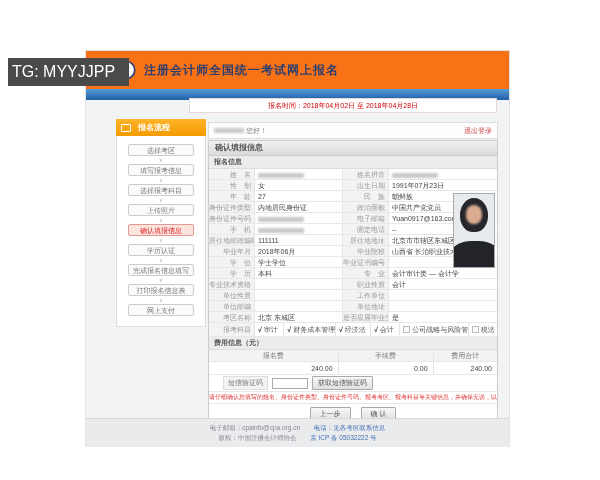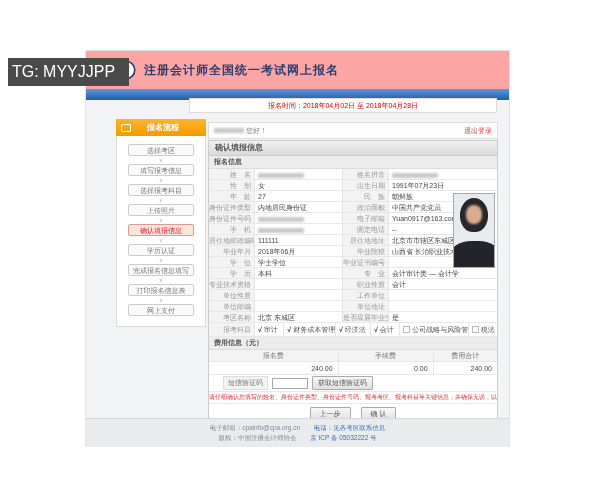--- a/index.html
+++ b/index.html
@@ -4,31 +4,31 @@
 <style>
   html,body{margin:0;padding:0;}
   .canvas{position:relative;width:600px;height:480px;background:#fff;overflow:hidden;
           font-family:"Liberation Sans","DejaVu Sans",sans-serif;}
   .tg{position:absolute;left:8px;top:10px;height:28px;background:#4a4a4a;color:#fff;
       font-size:16px;line-height:28px;padding:0 14px 0 4px;margin-top:48px;}
   .wm{position:absolute;left:398px;top:444px;width:202px;height:30px;background:#595959;
       color:#fff;font-size:15px;text-align:center;line-height:30px;}
   .page{position:absolute;left:85px;top:50px;width:425px;height:397px;background:#f2f3f5;
         border:1px solid #e3e3e5;box-sizing:border-box;}
-  .page-header{height:38px;background:#fca5a5;display:flex;align-items:center;padding-left:30px;}
+  .page-header{height:38px;background:#f97316;display:flex;align-items:center;padding-left:30px;}
   .logo{width:20px;height:20px;flex:0 0 auto;}
   .site-title{font-size:12px;font-weight:bold;color:#2c3e70;margin-left:8px;letter-spacing:1px;}
   .blue-bar{height:11px;background:linear-gradient(180deg,#5a9bd5,#1e5fa8);}
   .notice{position:absolute;left:103px;top:47px;width:306px;height:13px;background:#fff;
           border:1px solid #e4d8d8;color:#c00;font-size:7px;line-height:13px;text-align:center;
           overflow:hidden;white-space:nowrap;}
   
   .sidebar{position:absolute;left:30px;top:68px;width:90px;}
   .sb-head{height:17px;background:linear-gradient(#ffb42a,#f39a00);color:#fff;font-size:8px;
-           font-weight:bold;display:flex;align-items:center;gap:16px;padding-left:5px;}
+           font-weight:bold;display:flex;align-items:center;gap:7px;padding-left:5px;}
   .sb-ico{width:8px;height:6px;border:1px solid #fff;border-radius:1px;display:inline-block;}
   .sb-body{background:#fff;border:1px solid #ddd;border-top:none;padding:8px 0 10px;}
   .sb-item{width:66px;margin:0 auto;height:12px;line-height:12px;border:1px solid #ccc;
            background:#fafafa;color:#777;font-size:7px;text-align:center;border-radius:2px;
            overflow:hidden;white-space:nowrap;box-sizing:border-box;}
   .sb-item.active{background:#fbe3de;border-color:#e09a92;color:#d22;}
   .sb-arrow{text-align:center;color:#bbb;font-size:6px;height:8px;line-height:8px;}
   
   .main{position:absolute;left:122px;top:71px;width:290px;}
   .greet-row{height:15px;border:1px solid #ddd;background:#fdfdfd;display:flex;

